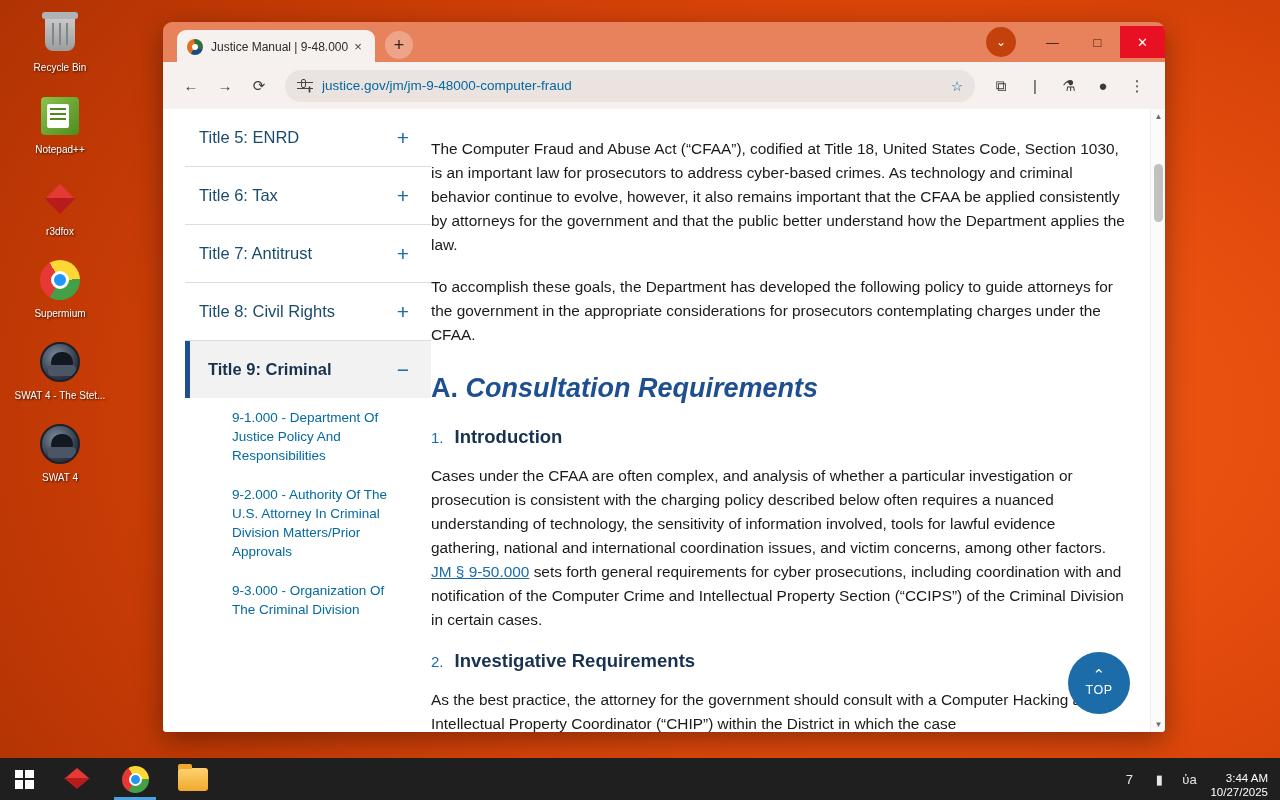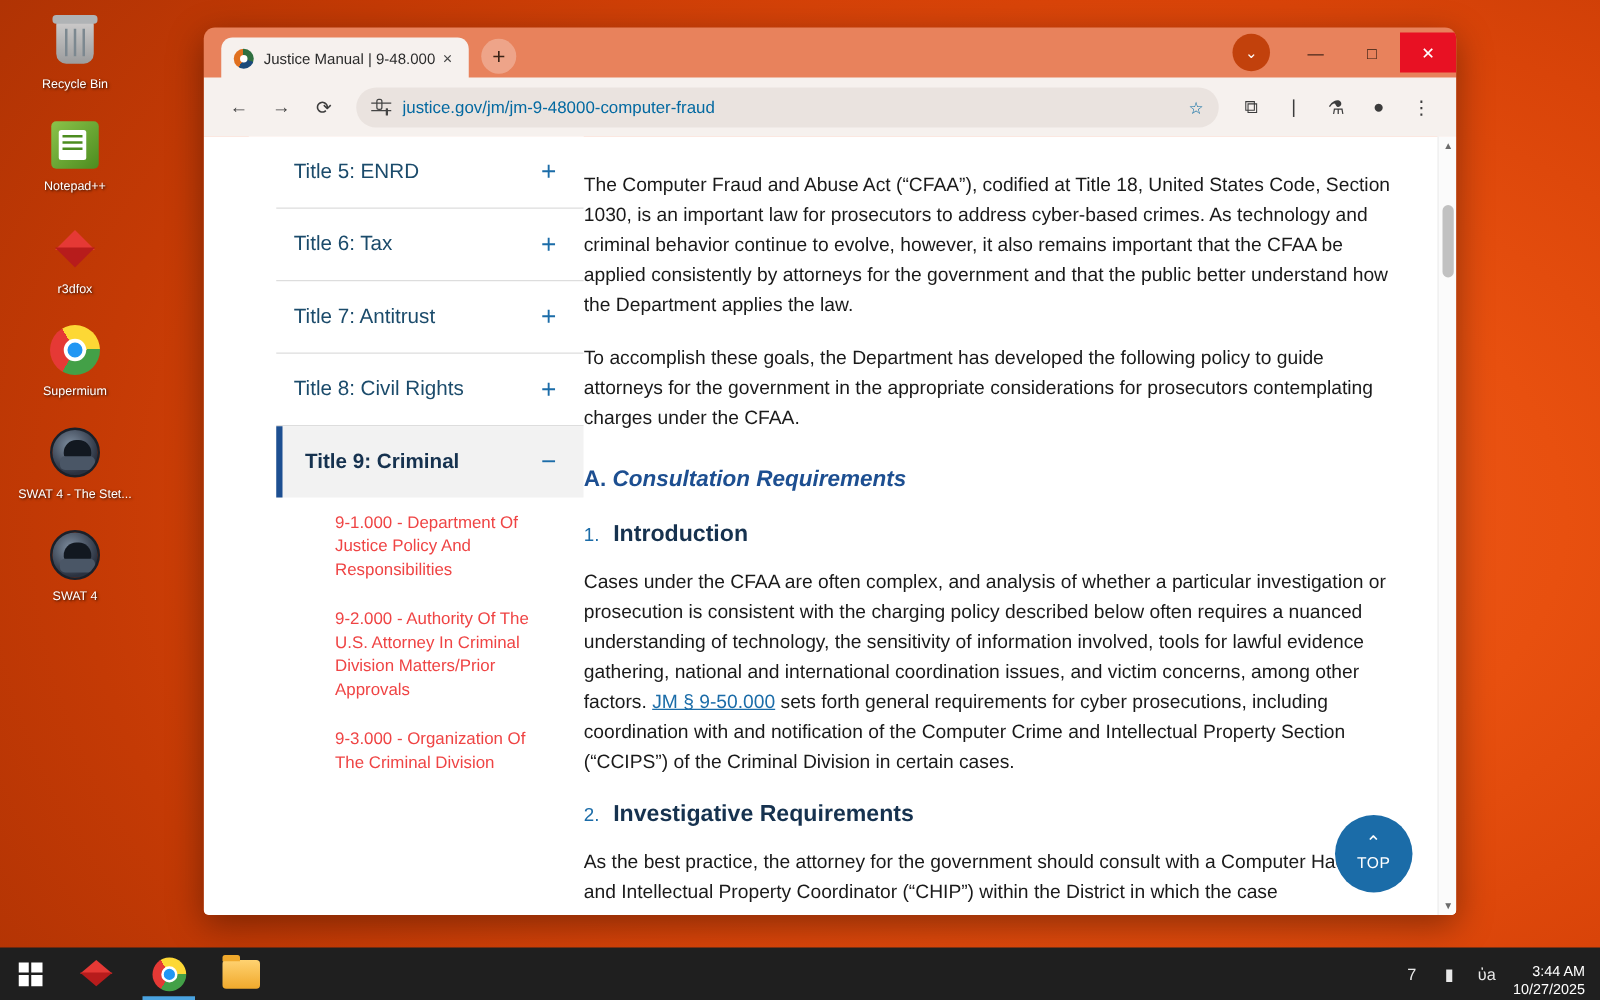--- a/index.html
+++ b/index.html
@@ -127,49 +127,49 @@
   .omnibox .ic-tune:after { content:""; position:absolute; left:4px; top:1px; width:3px; height:7px; border:1.6px solid #444; border-radius:2px; box-shadow: 6px 6px 0 -1.6px #444; }
   .omnibox .url { flex: 1; white-space: nowrap; overflow: hidden; }
 
   .content {
     height: 623px; background: #fff; display: flex; position: relative;
     overflow: hidden;
   }
   
   .leftnav {
     width: 268px; flex: 0 0 268px; padding: 0 0 0 22px; background: #fff;
-    overflow: hidden; position: relative; margin-left: 36px;
+    overflow: hidden; position: relative;
   }
   .nav-row {
     display: flex; align-items: center; justify-content: space-between;
     border-bottom: 1px solid #ddd; padding: 18px 22px 18px 14px;
     font-size: 16.5px; color: #1b4b6b;
   }
   .nav-row .plus { font-size: 21px; color: #1b6ca8; font-weight: 300; line-height: 1; }
   .nav-row.active {
     background: #f2f2f2; border-left: 5px solid #1d4f91;
     padding-left: 18px; font-weight: bold; color: #16324f;
     border-bottom: none;
   }
   .sub-item {
-    font-size: 13.5px; color: #ef4444; line-height: 19px;
+    font-size: 13.5px; color: #0369a1; line-height: 19px;
     padding: 10px 24px 10px 47px;
   }
   
   .article {
     flex: 1; padding: 14px 40px 0 0; overflow: hidden; position: relative;
   }
   .article p {
     font-size: 15.4px; line-height: 24px; color: #1a1a1a; margin-bottom: 18px; margin-top: 14px;
   }
   .article a.inline {
     color: #1b6ca8; text-decoration: underline;
   }
   h2.secA {
-    font-size: 18px; color: #1d4f91; margin: 26px 0 22px 0; font-weight: bold;
+    font-size: 27px; color: #1d4f91; margin: 26px 0 22px 0; font-weight: bold;
   }
   h2.secA em { font-style: italic; }
   .subhead {
     display: flex; align-items: baseline; gap: 11px; margin: 0 0 16px 0;
   }
   .subhead .num { color: #1b6ca8; font-size: 15px; }
   .subhead .txt { color: #16324f; font-size: 18.5px; font-weight: bold; }
 
   
   .vscroll {

